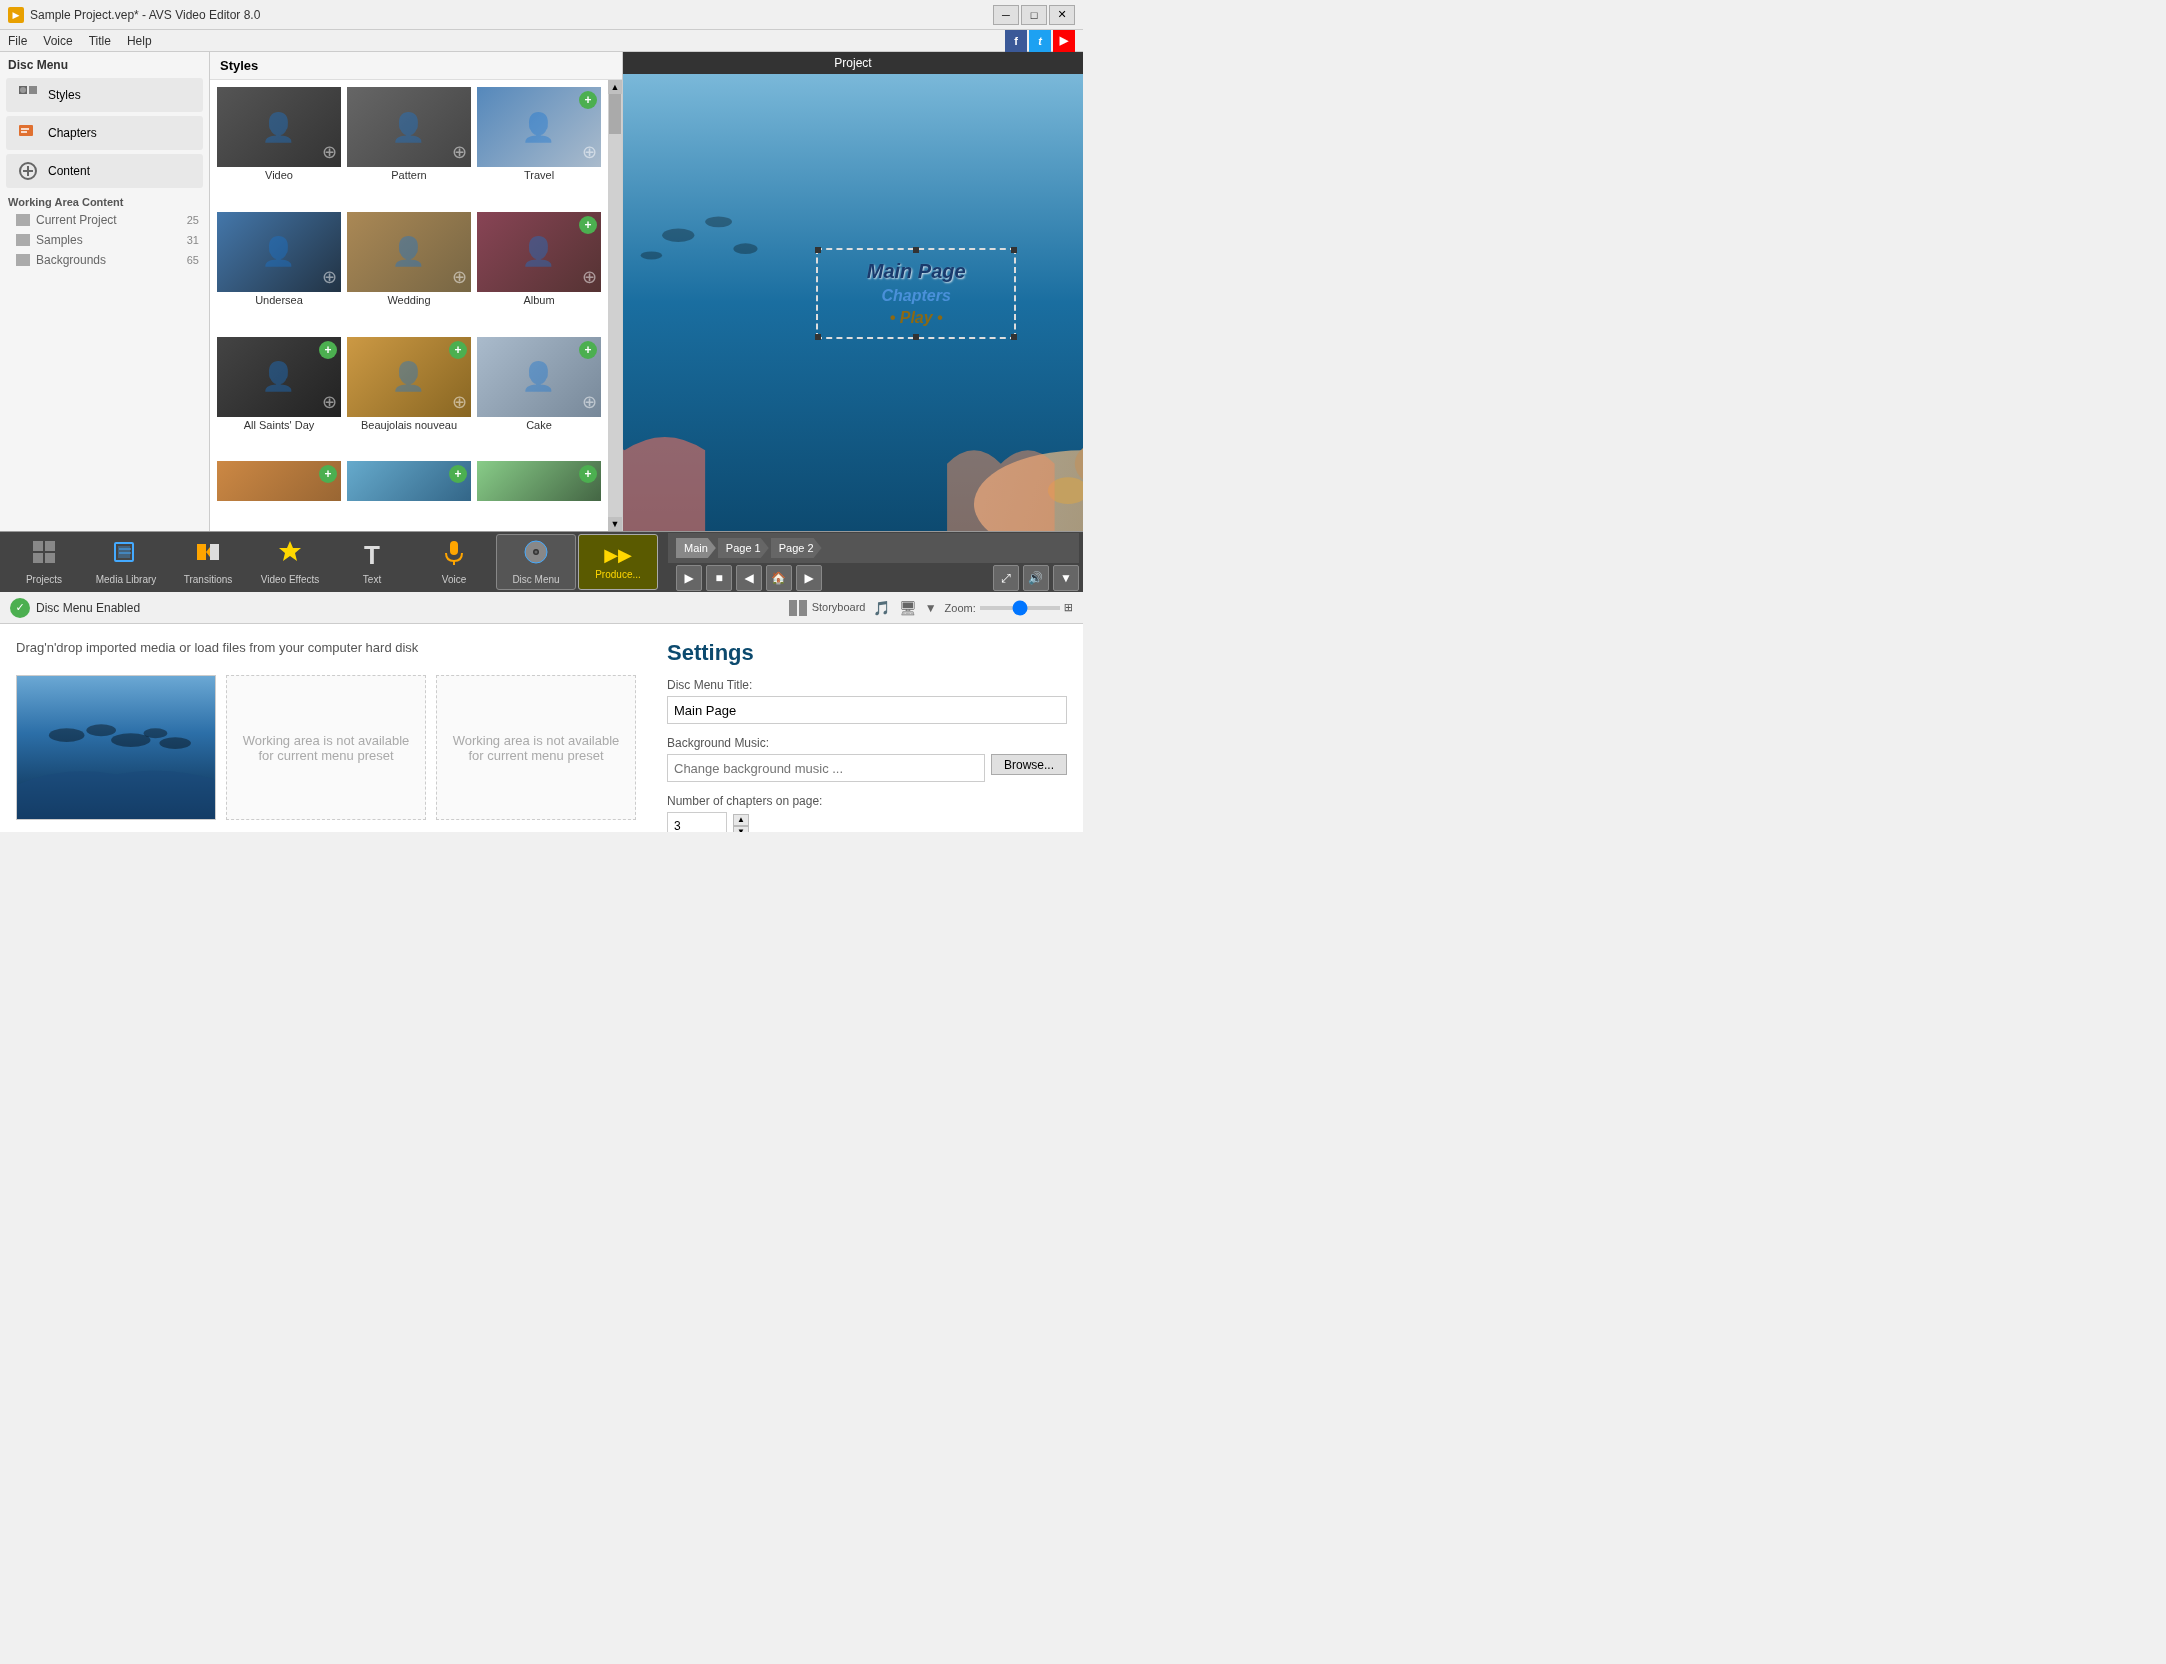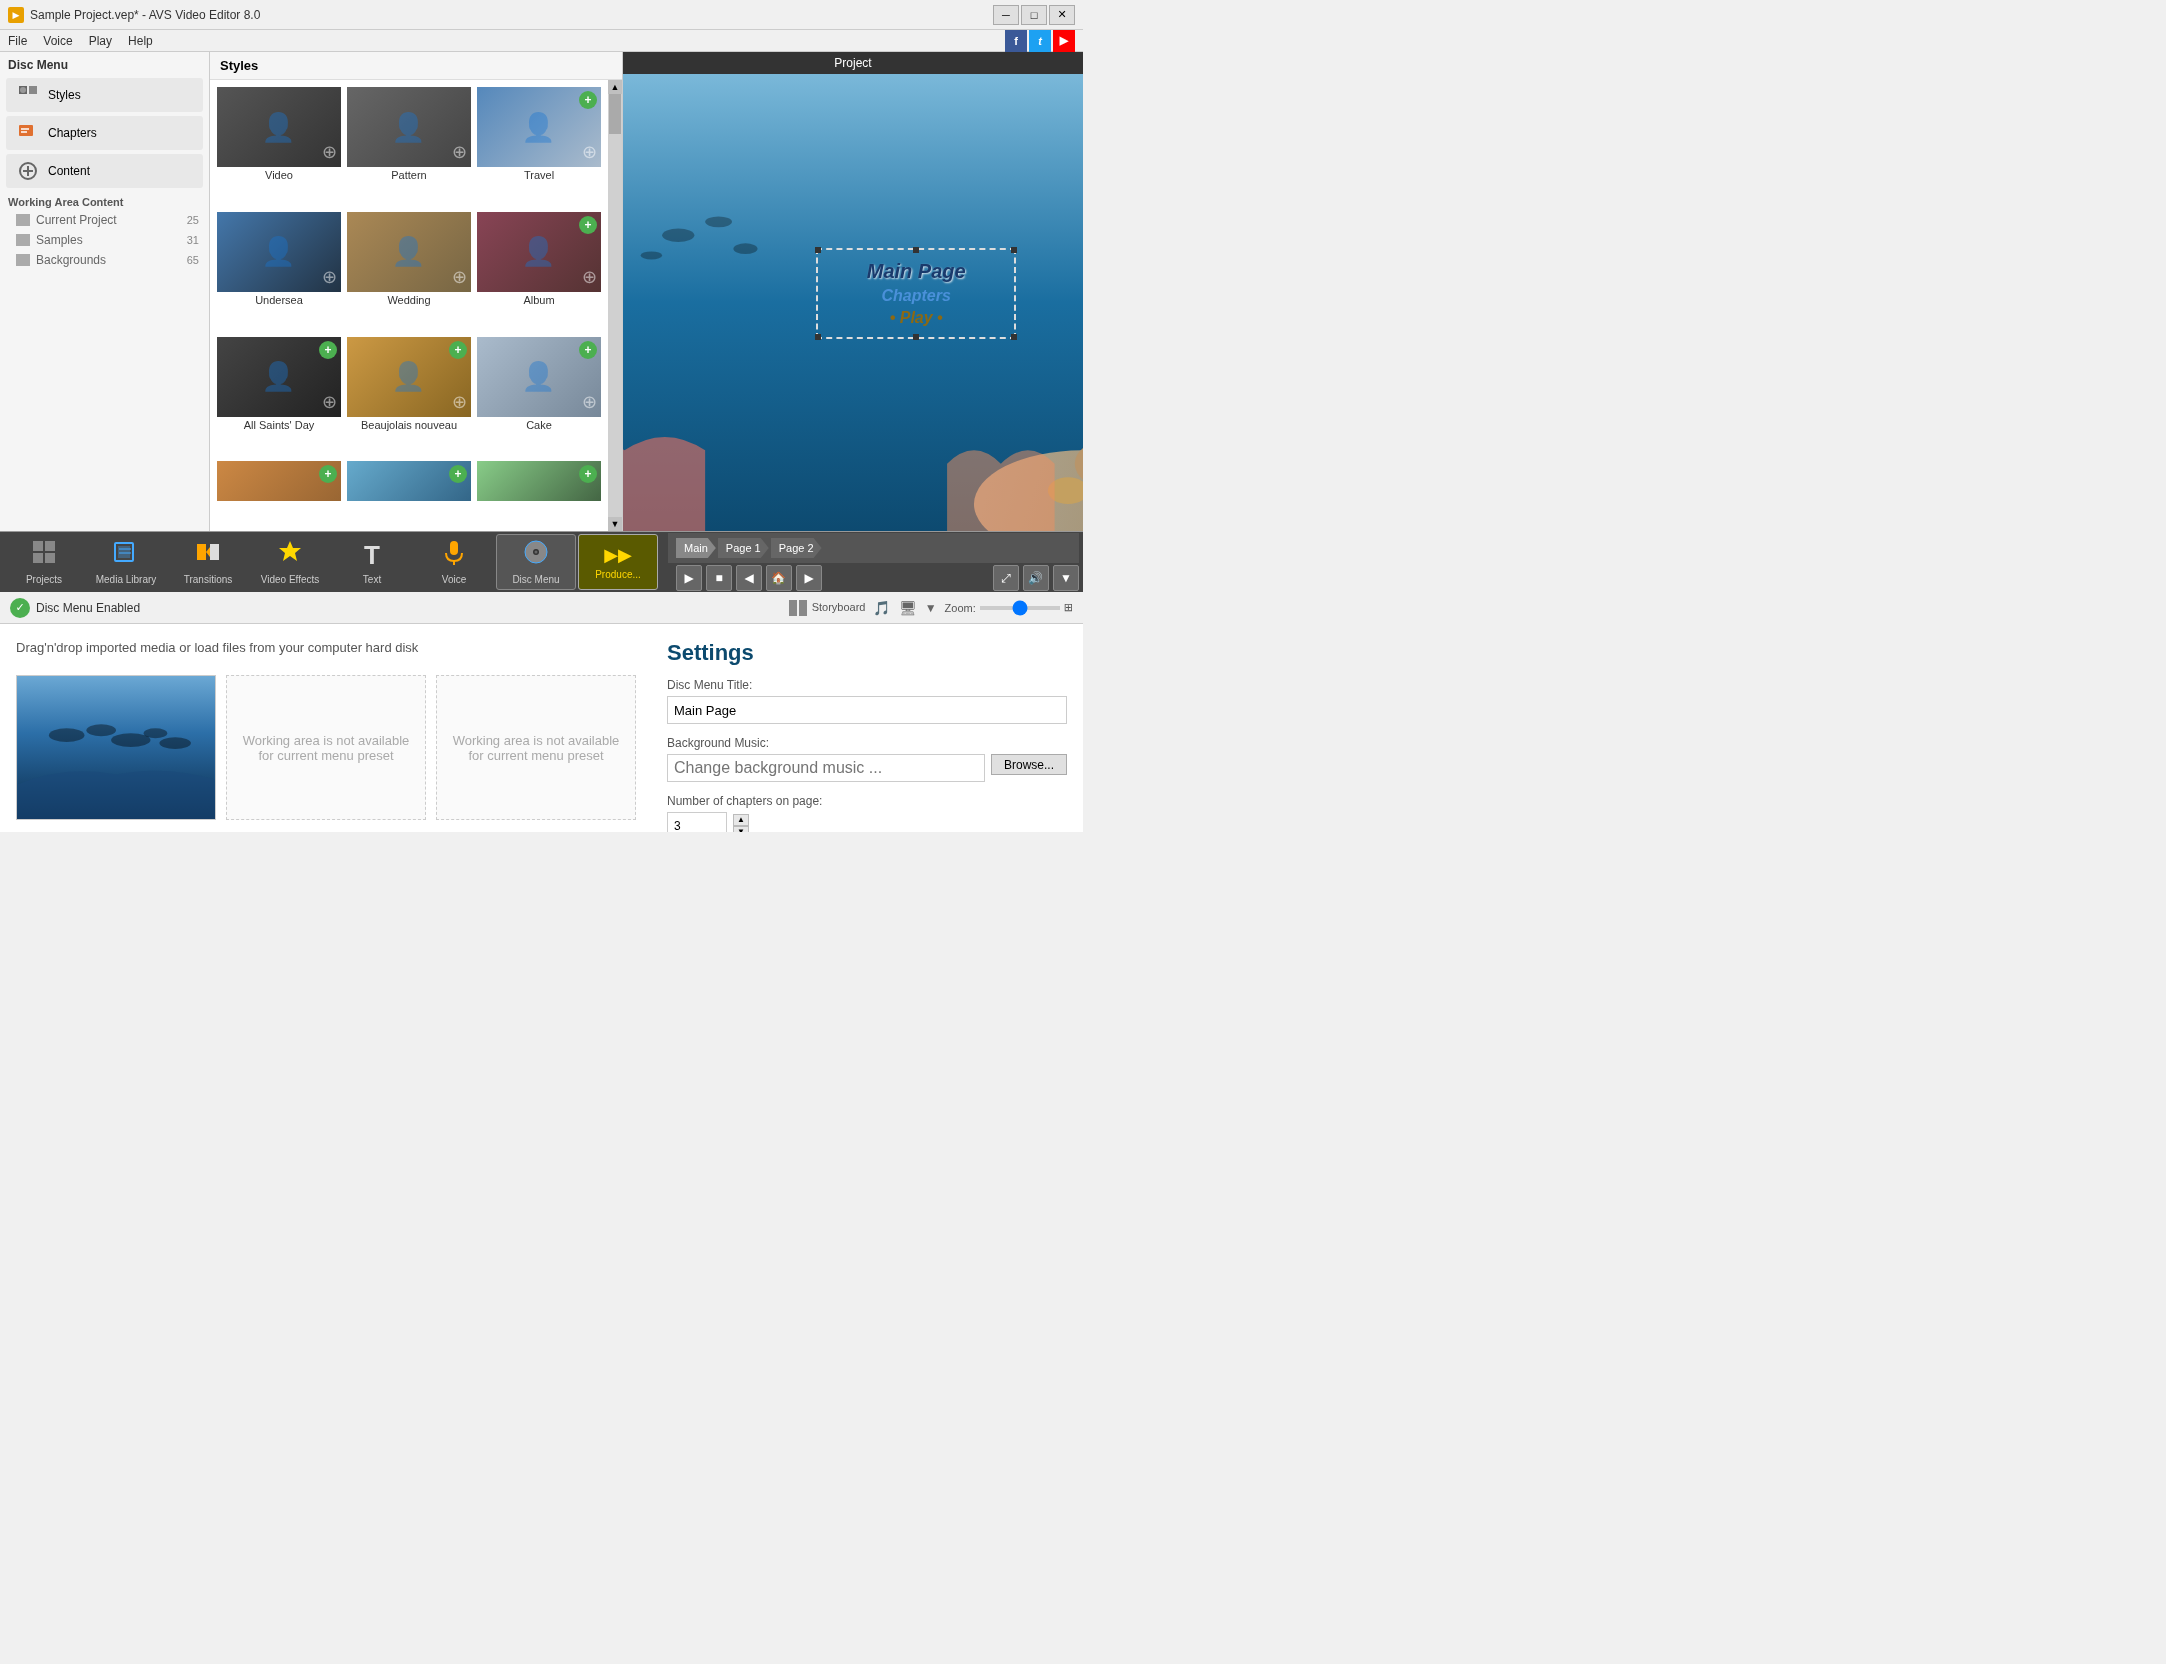--- a/index.html
+++ b/index.html
@@ -290,21 +290,21 @@
     .settings-label { font-size: 12px; color: #555; }
     .settings-input {
       width: 100%;
       height: 28px;
       border: 1px solid #ccc;
       padding: 0 6px;
       font-size: 13px;
       background: #fff;
     }
     .music-row { display: flex; gap: 6px; }
-    .music-input { flex: 1; height: 28px; border: 1px solid #ccc; padding: 0 6px; font-size: 16px; background: #fff; color: #888; }
+    .music-input { flex: 1; height: 28px; border: 1px solid #ccc; padding: 0 6px; font-size: 13px; background: #fff; color: #888; }
     .browse-btn {
       height: 21px;
       padding: 0 12px;
       background: #e0e0e0;
       border: 1px solid #aaa;
       font-size: 12px;
       cursor: pointer;
     }
     .chapters-row { display: flex; align-items: center; gap: 6px; }
     .chapters-input { width: 60px; height: 28px; border: 1px solid #ccc; padding: 0 6px; font-size: 12px; }
@@ -346,21 +346,21 @@
   <div class="title-bar-controls">
     <div class="title-btn">─</div>
     <div class="title-btn">□</div>
     <div class="title-btn close">✕</div>
   </div>
 </div>
 
 <div class="menu-bar">
   <span class="menu-item">File</span>
   <span class="menu-item">Voice</span>
-  <span class="menu-item">Play</span>
+  <span class="menu-item">Title</span>
   <span class="menu-item">Help</span>
   <div class="social-icons">
     <div class="social-btn social-fb">f</div>
     <div class="social-btn social-tw" style="font-style:italic;">t</div>
     <div class="social-btn social-yt">▶</div>
   </div>
 </div>
 
 <div class="main-layout">
 

